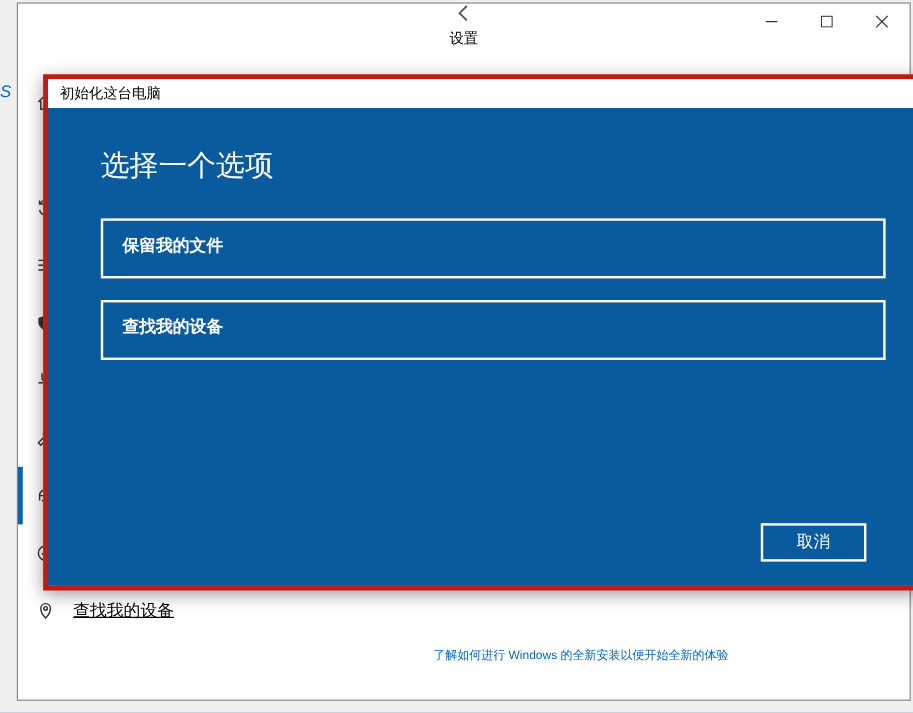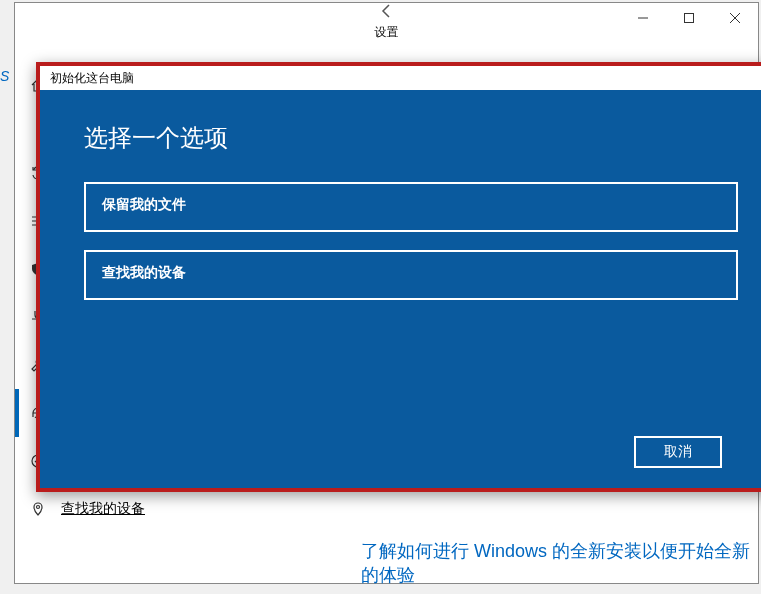--- a/index.html
+++ b/index.html
@@ -92,21 +92,21 @@
     position: absolute;
     left: 24px;
     top: 468px;
     font-size: 20px;
     color: #333;
   }
   .link {
     position: absolute;
     left: 24px;
     top: 504px;
-    font-size: 18px;
+    font-size: 10px;
     color: #0067c0;
   }
   
   .edge-bit {
     position: absolute;
     left: 0;
     top: 68px;
     width: 14px;
     font-size: 14px;
     color: #0067c0;

